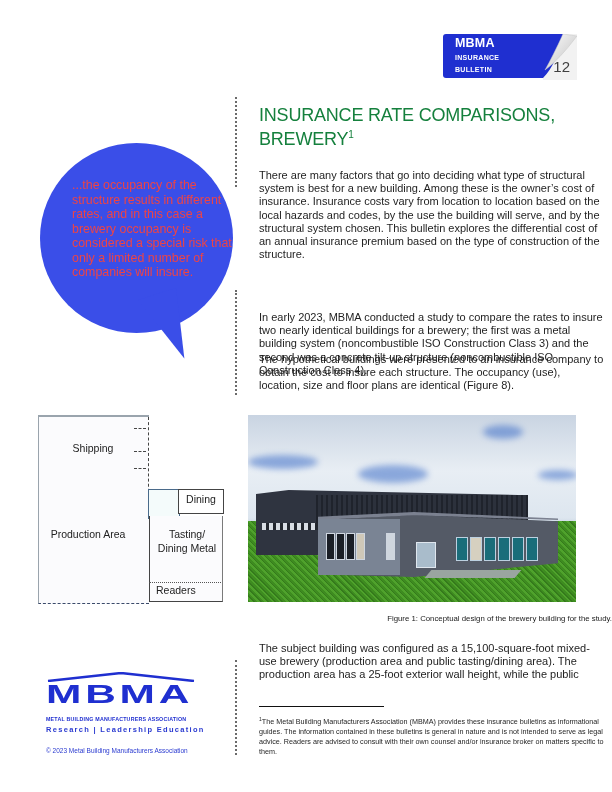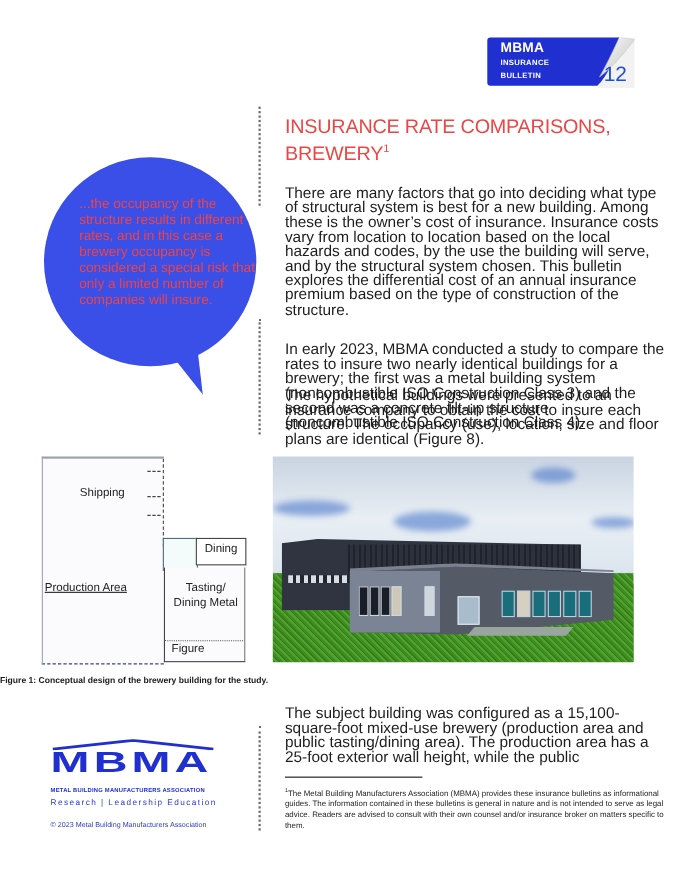--- a/index.html
+++ b/index.html
@@ -5,87 +5,87 @@
   html, body { margin: 0; padding: 0; }
   body { width: 612px; height: 792px; background: #ffffff; position: relative; overflow: hidden; font-family: "Liberation Sans", sans-serif; color: #1a1a1a; }
 
   
   .badge { position: absolute; left: 443px; top: 34px; width: 133px; height: 46px; }
   .badge-bg { position: absolute; left: 0; top: 0; width: 120px; height: 44px; background: #1f2fd0; border-radius: 3px 0 0 3px; }
   .badge-title { position: absolute; left: 12px; top: 2px; color: #fff; font-weight: bold; font-size: 12.5px; letter-spacing: 0.2px; }
   .badge-sub { position: absolute; left: 12px; color: #fff; font-weight: bold; font-size: 7px; letter-spacing: 0.3px; }
   .badge-sub.l1 { top: 20px; }
   .badge-sub.l2 { top: 32px; }
-  .badge-num { position: absolute; right: 6px; top: 24px; color: #1d4ed8; font-size: 19px; }
+  .badge-num { position: absolute; right: 6px; top: 24px; color: #404040; font-size: 15px; }
 
   
   .vdots { position: absolute; left: 235px; width: 0; border-left: 2px dotted #6a6a6a; }
   .vdots.top { top: 97px; height: 90px; }
   .vdots.mid { top: 290px; height: 105px; }
   .vdots.bot { top: 660px; height: 95px; }
 
   
-  .title { position: absolute; left: 259px; top: 103px; width: 330px; color: #ef4444; font-family: "Liberation Sans", sans-serif; font-size: 18px; line-height: 24px; letter-spacing: -0.2px; }
+  .title { position: absolute; left: 259px; top: 103px; width: 330px; color: #15803d; font-family: "Liberation Sans", sans-serif; font-size: 18px; line-height: 24px; letter-spacing: -0.2px; }
   .title sup { font-size: 10px; vertical-align: super; line-height: 0; }
 
-  .body-text { position: absolute; left: 259px; width: 345px; font-size: 14px; line-height: 13.2px; color: #1e1e1e; }
+  .body-text { position: absolute; left: 259px; width: 345px; font-size: 11px; line-height: 13.2px; color: #1e1e1e; }
   .p1 { top: 169px; }
   .p2 { top: 287px; margin-top: 24px; }
   .p3 { top: 353px; }
   .p4 { top: 642px; }
 
   
   .bubble { position: absolute; left: 40px; top: 143px; width: 193px; height: 190px; background: #3a4ee8; border-radius: 50%; }
   .bubble-tail { position: absolute; left: 138px; top: 300px; width: 0; height: 0; border-left: 26px solid transparent; border-right: 14px solid transparent; border-top: 70px solid #3a4ee8; transform: rotate(-18deg); transform-origin: top left; }
   .bubble-text { position: absolute; left: 72px; top: 178px; width: 160px; color: #ef4444; font-size: 12.4px; line-height: 14.5px; }
 
   
   .plan { position: absolute; left: 38px; top: 413px; width: 190px; height: 190px; }
   .plan-outer { position: absolute; left: 0; top: 2px; width: 110px; height: 186px; border-left: 1px solid #9aa4ad; border-top: 2px solid #9aa4ad; border-bottom: 1px dashed #3a4a6a; background: #fbfbfd; }
   .plan-right-edge { position: absolute; left: 110px; top: 4px; height: 80px; border-left: 1px dashed #444; }
   .plan-kitchen { position: absolute; left: 140px; top: 76px; width: 44px; height: 23px; border: 1px solid #444; background: #fff; }
   .plan-stair { position: absolute; left: 110px; top: 76px; width: 30px; height: 28px; border: 1px solid #4a6a8a; background: #f4fbfb; }
   .plan-tasting { position: absolute; left: 111px; top: 103px; width: 72px; height: 85px; border-left: 1px solid #444; border-right: 1px solid #7a7a7a; border-bottom: 1px solid #444; background: #fbfbfd; }
   .plan-retail-line { position: absolute; left: 111px; top: 169px; width: 72px; border-top: 1px dotted #555; }
   .plan-label { position: absolute; font-family: "Liberation Sans", sans-serif; font-size: 10.5px; color: #222; text-align: center; line-height: 14px; }
   .lbl-shipping { left: 30px; top: 28px; width: 50px; }
-  .lbl-production { left: 0; top: 114px; width: 80px; text-decoration: underline; }
+  .lbl-production { left: 10px; top: 114px; width: 80px; }
   .lbl-kitchen { left: 142px; top: 79px; width: 42px; }
   .lbl-tasting { left: 118px; top: 114px; width: 62px; }
   .lbl-retail { left: 118px; top: 170px; width: 38px; text-align: left; }
   .dash-mark { position: absolute; width: 12px; border-top: 1px dashed #444; }
 
   
   .render { position: absolute; left: 248px; top: 415px; width: 328px; height: 187px; overflow: hidden; background: linear-gradient(180deg, #c9d4e2 0%, #e8eef4 30%, #dde6ef 55%, #b9c8d8 62%, #4d8a2a 62%, #3f8a24 100%); }
   .cloud { position: absolute; border-radius: 50%; background: #3f6fc8; opacity: 0.55; filter: blur(3px); }
   .grass { position: absolute; left: 0; top: 106px; width: 100%; height: 81px; background: repeating-linear-gradient(45deg, #3e8c20 0 2px, #4fa22c 2px 4px, #357a1c 4px 5px); }
   .bldg-back { position: absolute; left: 8px; top: 75px; width: 272px; height: 65px; background: #2f3440; clip-path: polygon(0 6%, 12% 0, 100% 8%, 100% 100%, 0 100%); }
   .bldg-back-stripes { position: absolute; left: 68px; top: 80px; width: 212px; height: 30px; background: repeating-linear-gradient(90deg, #1f232c 0 2px, #2c313c 2px 5px); }
   .bldg-back-win { position: absolute; left: 14px; top: 108px; width: 58px; height: 7px; background: repeating-linear-gradient(90deg, #d8dde4 0 4px, #22262e 4px 7px); }
   .bldg-front { position: absolute; left: 70px; top: 100px; width: 240px; height: 62px; background: #545a66; clip-path: polygon(0 8%, 40% 0, 100% 10%, 100% 78%, 40% 100%, 0 96%); }
   .bldg-front-roof { position: absolute; left: 70px; top: 97px; width: 240px; height: 8px; background: #7b8190; clip-path: polygon(0 60%, 40% 0, 100% 80%, 100% 100%, 40% 40%, 0 100%); }
   .bldg-front-left { position: absolute; left: 70px; top: 104px; width: 82px; height: 56px; background: #7a8494; }
   .win-left { position: absolute; top: 118px; width: 7px; height: 25px; background: #1a1e26; border: 1px solid #cfd6e0; }
   .win-teal { position: absolute; top: 122px; width: 10px; height: 22px; background: #1a6d7a; border: 1px solid #bcd0e0; }
   .door { position: absolute; left: 168px; top: 127px; width: 18px; height: 24px; background: #a9bccb; border: 1px solid #dfe6ee; }
   .walkway { position: absolute; left: 180px; top: 155px; width: 90px; height: 8px; background: #9aa5a0; transform: skewX(-40deg); }
 
-  .caption { position: absolute; left: 0; width: 612px; top: 614px; text-align: left; font-size: 7.8px; font-weight: bold; color: #1a1a1a; }
+  .caption { position: absolute; left: 0; width: 612px; top: 614px; text-align: right; font-size: 7.8px; font-weight: normal; color: #1a1a1a; }
 
   
   .fn-rule { position: absolute; left: 259px; top: 706px; width: 125px; border-top: 1px solid #111; }
   .footnote { position: absolute; left: 259px; top: 714px; width: 345px; font-size: 7.2px; line-height: 10px; color: #1e1e1e; }
   .footnote sup { font-size: 5px; }
 
   
   .logo { position: absolute; left: 46px; top: 672px; width: 170px; height: 70px; }
   .logo-roof { position: absolute; left: 0; top: 0; width: 150px; height: 10px; }
   .logo-letters { position: absolute; left: 0; top: 8px; font-family: "Liberation Sans", sans-serif; font-weight: bold; font-size: 34px; color: #1f2fd0; letter-spacing: 3px; transform: scaleX(1.25) scaleY(0.78); transform-origin: left top; line-height: 34px; }
   .logo-sub { position: absolute; left: 0; top: 44px; font-size: 5.3px; font-weight: bold; color: #1f2fd0; letter-spacing: 0.2px; white-space: nowrap; }
-  .logo-tag { position: absolute; left: 0; top: 53px; font-size: 7.5px; font-weight: normal; color: #2a3ad0; letter-spacing: 1.3px; white-space: nowrap; }
+  .logo-tag { position: absolute; left: 0; top: 53px; font-size: 7.5px; font-weight: bold; color: #2a3ad0; letter-spacing: 1.3px; white-space: nowrap; }
   .copyright { position: absolute; left: 46px; top: 747px; font-size: 6.5px; color: #2a3ad0; white-space: nowrap; }
 </style>
 </head>
 <body>
 
 <div class="badge">
   <div class="badge-bg"></div>
   <svg style="position:absolute;left:100px;top:0;" width="34" height="46">
     <defs>
       <linearGradient id="curlg" x1="0" y1="0" x2="1" y2="1">
@@ -123,21 +123,21 @@
   <div class="dash-mark" style="left:96px;top:55px;"></div>
   <div class="plan-right-edge"></div>
   <div class="plan-stair"></div>
   <div class="plan-kitchen"></div>
   <div class="plan-tasting"></div>
   <div class="plan-retail-line"></div>
   <div class="plan-label lbl-shipping">Shipping</div>
   <div class="plan-label lbl-production">Production Area</div>
   <div class="plan-label lbl-kitchen">Dining</div>
   <div class="plan-label lbl-tasting">Tasting/ Dining Metal</div>
-  <div class="plan-label lbl-retail">Figure</div>
+  <div class="plan-label lbl-retail">Readers</div>
 </div>
 
 <div class="render">
   <div class="cloud" style="left:0px;top:40px;width:70px;height:14px;"></div>
   <div class="cloud" style="left:110px;top:50px;width:70px;height:18px;"></div>
   <div class="cloud" style="left:235px;top:10px;width:40px;height:14px;"></div>
   <div class="cloud" style="left:290px;top:55px;width:40px;height:10px;"></div>
   <div class="grass"></div>
   <div class="bldg-back"></div>
   <div class="bldg-back-stripes"></div>

